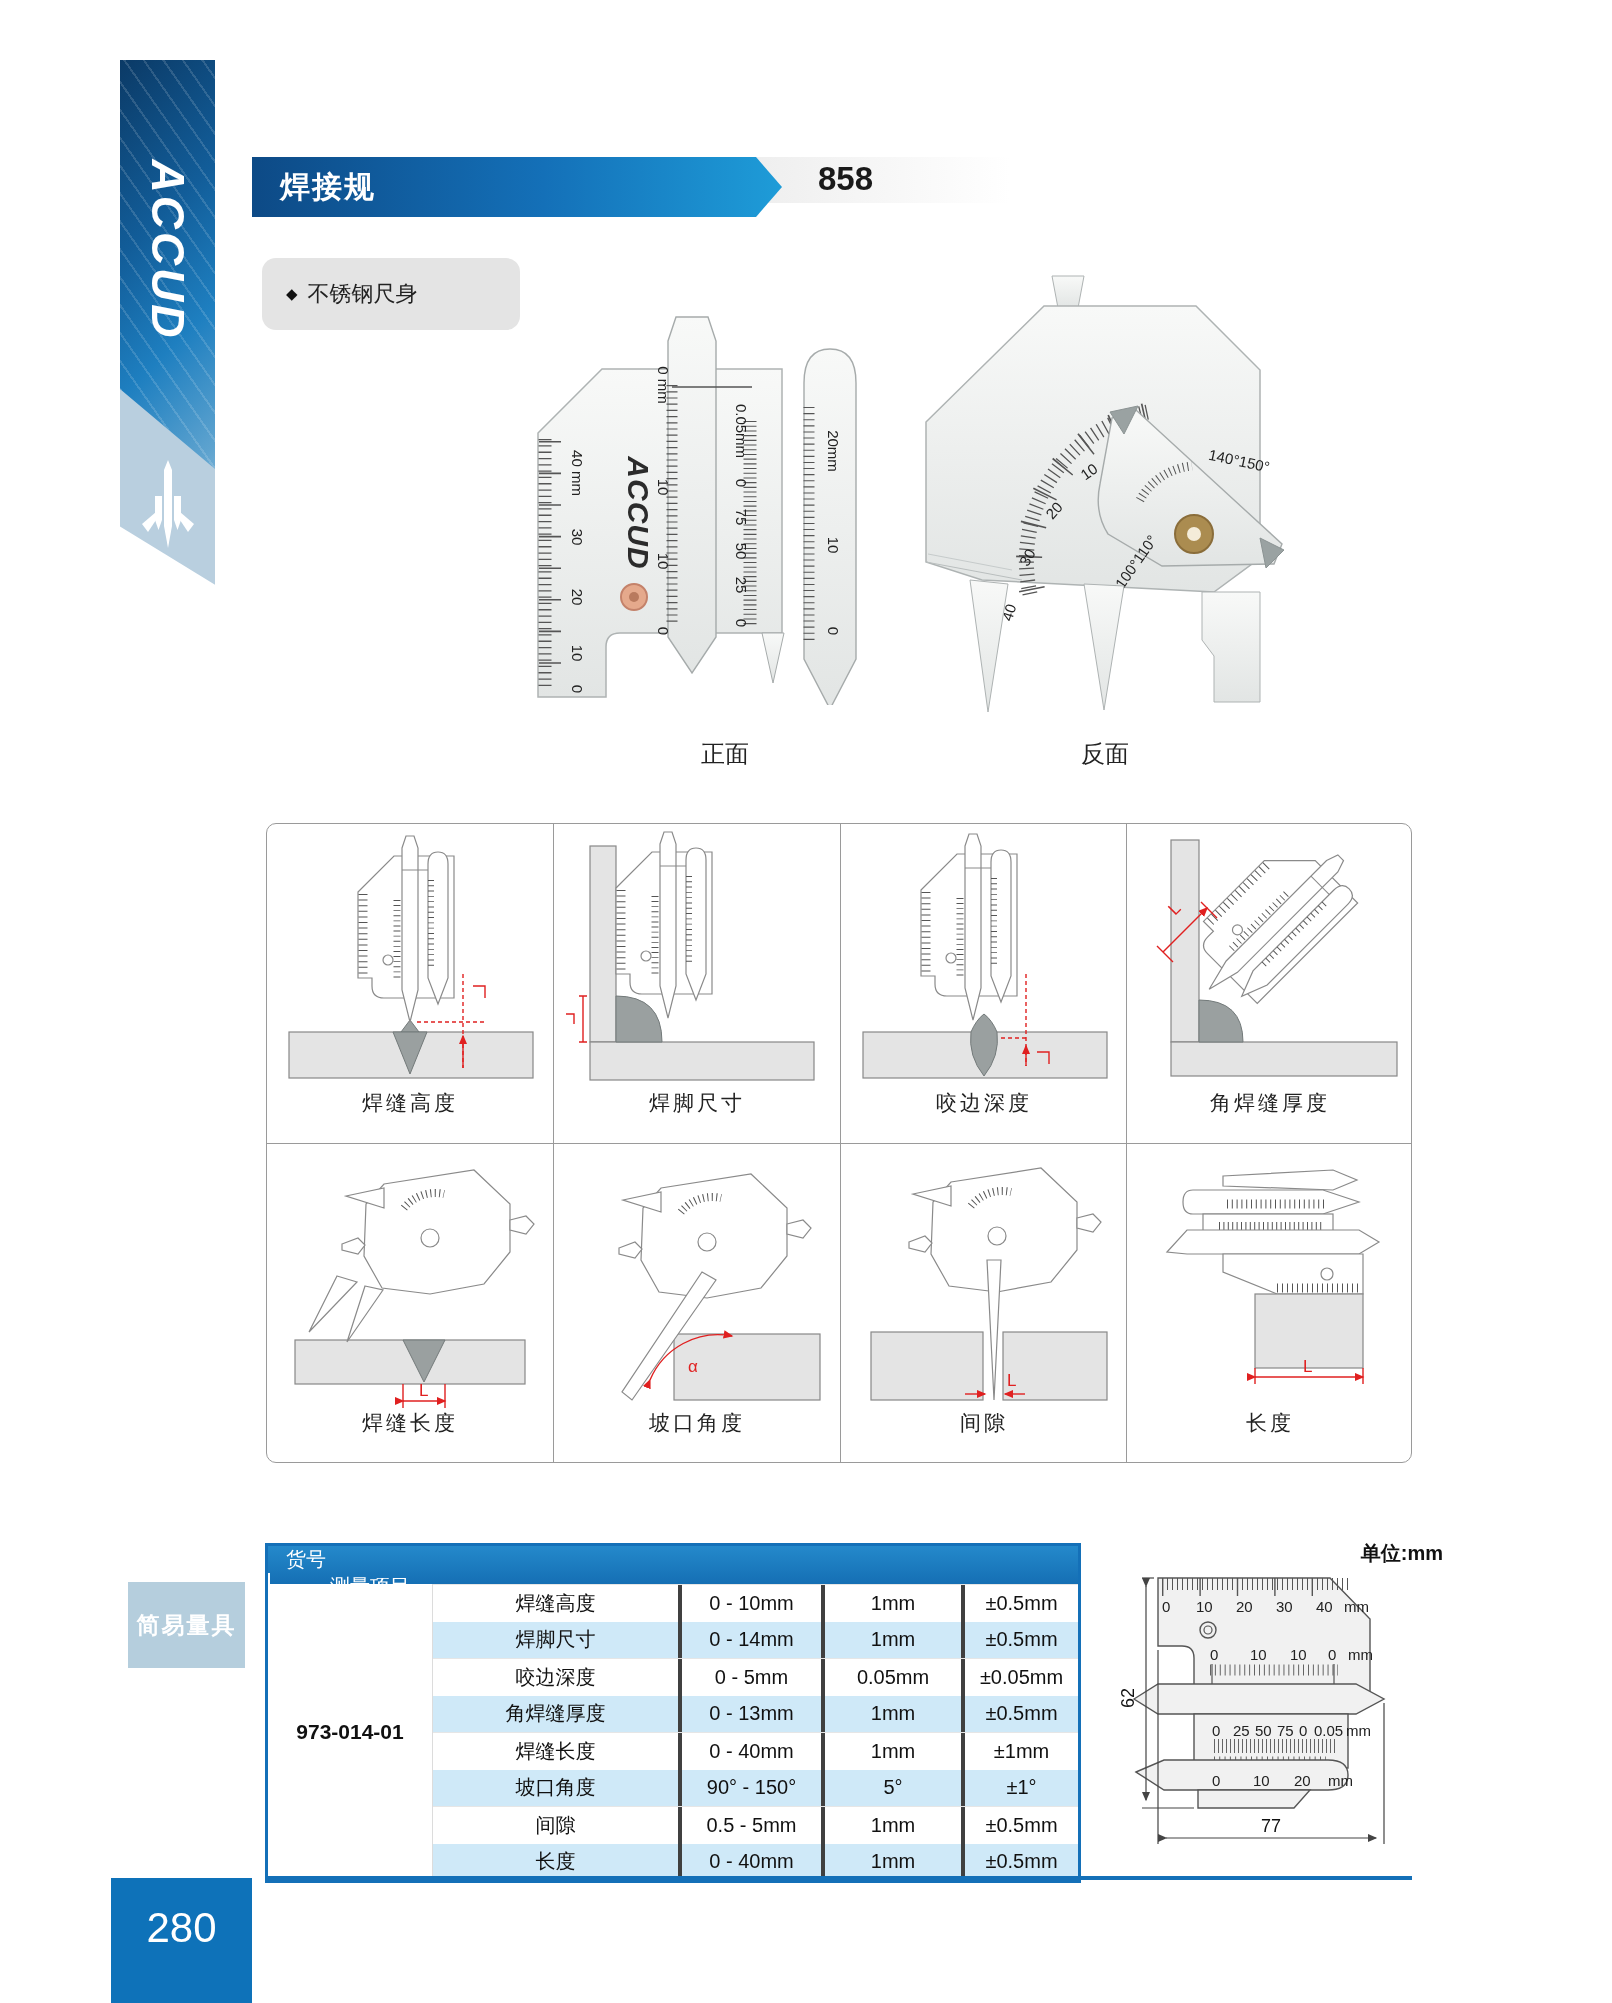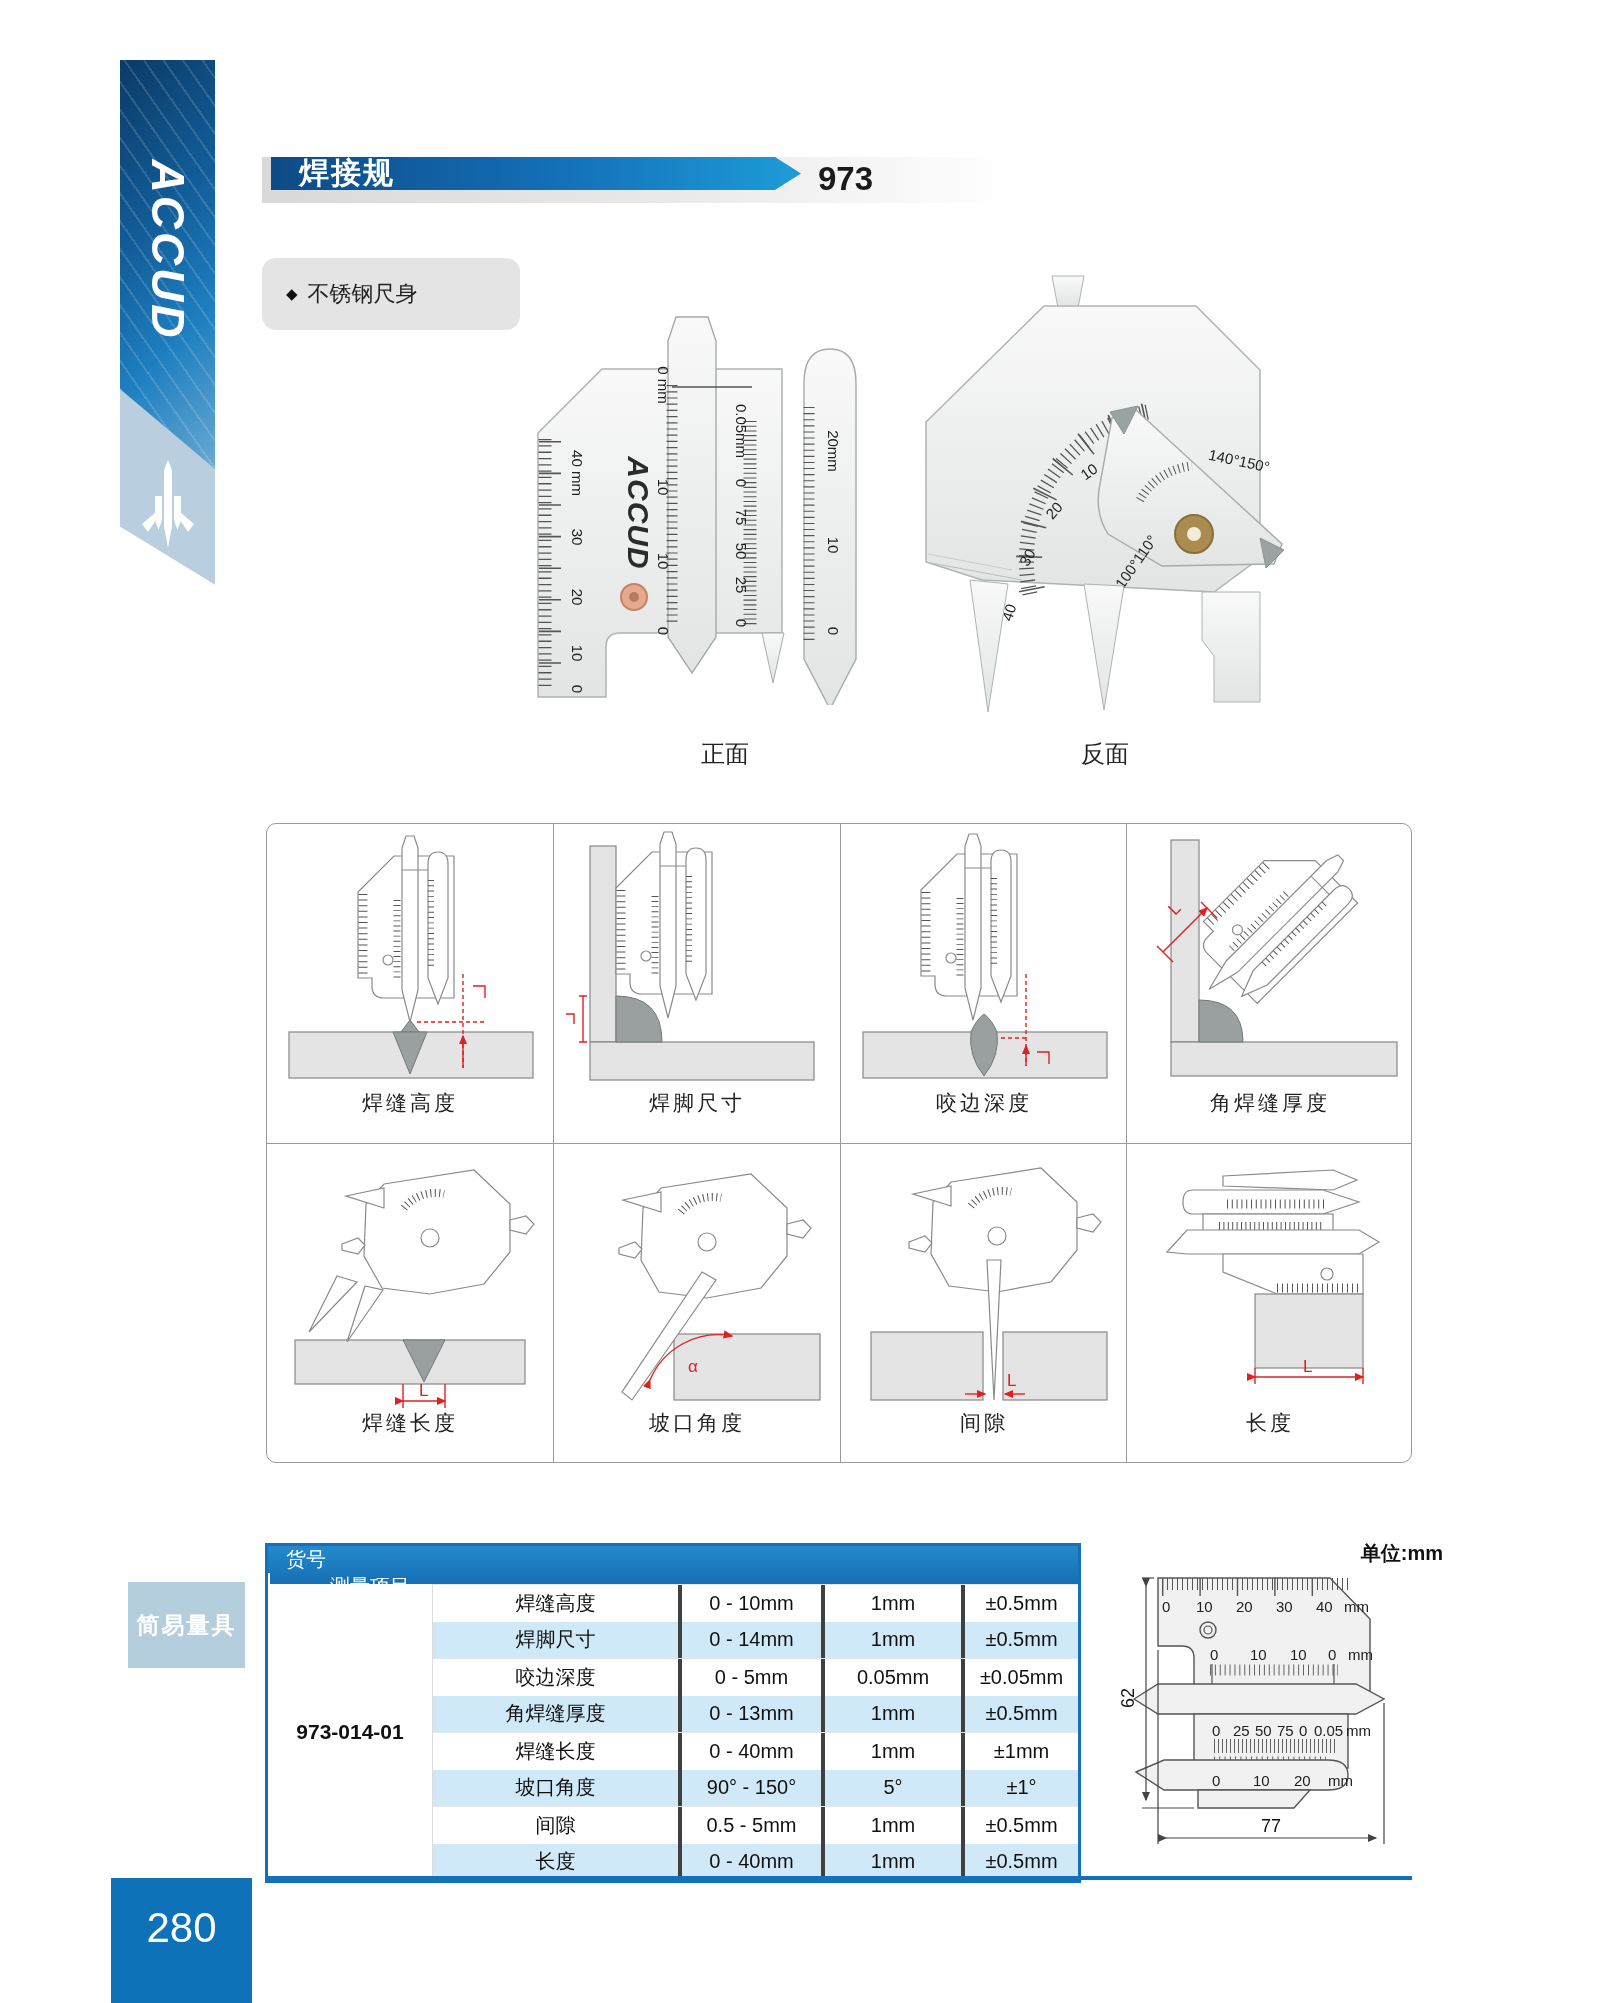--- a/index.html
+++ b/index.html
@@ -18,21 +18,21 @@
     background:repeating-linear-gradient(55deg,rgba(255,255,255,.14) 0 2px,transparent 2px 16px);}
   .brand-wrap{position:absolute;left:0;top:40px;width:95px;height:300px;
     display:flex;align-items:center;justify-content:center;}
   .brand-wrap span{transform:rotate(90deg);white-space:nowrap;color:#fff;
     font-size:46px;font-style:italic;font-weight:800;letter-spacing:3px;}
   .side-icon{position:absolute;left:18px;top:398px;width:60px;height:96px;}
 
   
   .head-gray{left:262px;top:157px;width:748px;height:46px;
     background:linear-gradient(90deg,#d9d9d9 0%,#e9e9e9 55%,#ffffff 100%);}
-  .head-blue{left:271px;top:157px;width:530px;height:33px;
+  .head-blue{left:252px;top:157px;width:530px;height:60px;
     background:linear-gradient(90deg,#0d4a86 0%,#1470b8 55%,#1e9cd8 100%);
     clip-path:polygon(0 0,calc(100% - 26px) 0,100% 50%,calc(100% - 26px) 100%,0 100%);
     display:flex;align-items:center;}
   .head-title{color:#fff;font-size:30px;font-weight:bold;padding-left:28px;letter-spacing:2px;}
   .head-model{left:818px;top:160px;font-size:33px;font-weight:bold;color:#1a1a1a;}
 
   
   .feature-box{left:262px;top:258px;width:258px;height:72px;background:#e4e4e4;border-radius:14px;
     display:flex;align-items:center;padding-left:24px;box-sizing:border-box;}
   .feature-box .bullet{color:#111;font-size:15px;margin-right:10px;}
@@ -138,21 +138,21 @@
         <polygon points="4,66 18,54 18,62 10,74"></polygon>
         <polygon points="56,66 42,54 42,62 50,74"></polygon>
       </g>
     </svg>
   </div>
 
   <div class="abs head-gray"></div>
   <div class="abs head-blue">
     <span class="head-title">焊接规</span>
   </div>
-  <div class="abs head-model">973</div>
+  <div class="abs head-model">858</div>
 
   <div class="abs feature-box">
     <span class="bullet">◆</span>
     <span class="ftext">不锈钢尺身</span>
   </div>
 
   <svg class="abs" style="left:420px;top:245px;" width="490" height="460" viewBox="0 0 490 460">
     <g>
       <path fill="url(#mgrad)" stroke="#aeb3b3" stroke-width="1.5" d="M118,188 L182,124 L362,124 L362,388 L200,388 Q186,388 186,402 L186,452 L118,452 Z"></path>
       <path class="ticks" d="M125,194 L125,446" stroke-width="13" stroke-dasharray="1.3 5"></path>

